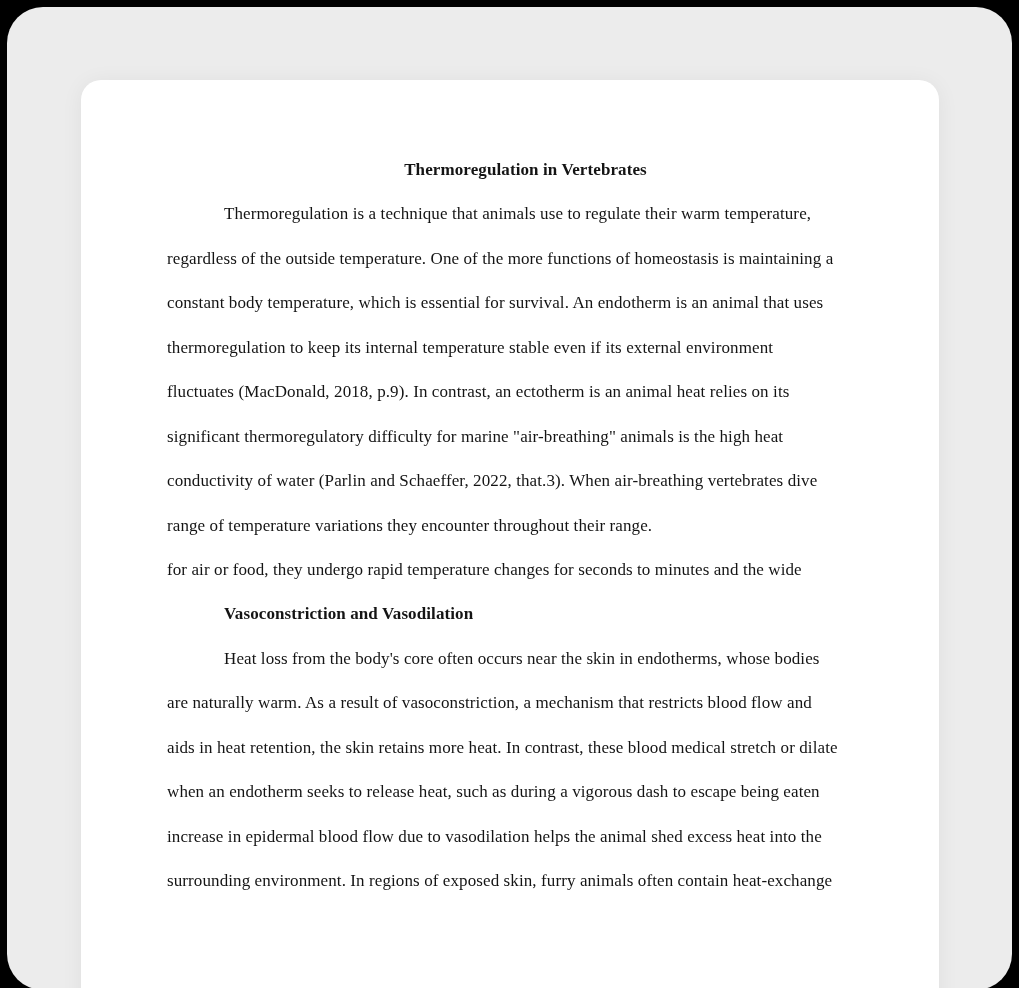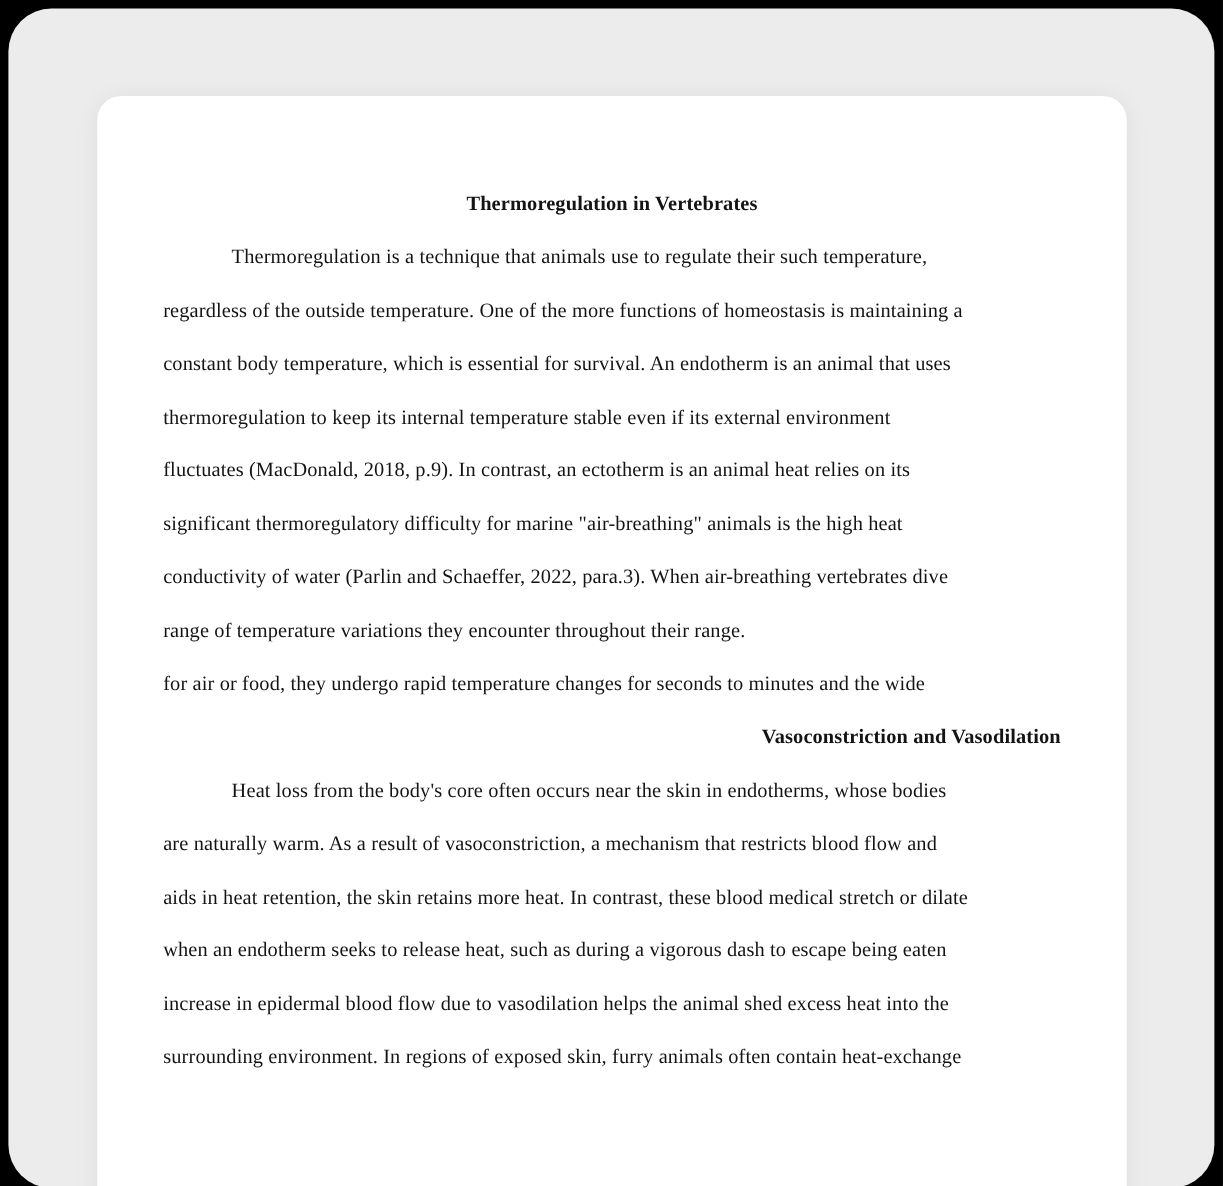--- a/index.html
+++ b/index.html
@@ -32,51 +32,51 @@
     overflow:hidden;
   }
 
   .line{
     display:block;
     white-space:nowrap;
     height:44.45px;
     line-height:44.45px;
     font-size:17px;
     letter-spacing:0.1px;
+    margin-left:31px;
   }
   .block-title .line{
     font-weight:bold;
     text-align:center;
   }
   .block-heading .line{
     font-weight:bold;
     padding-left:57px;
-    text-align:right;
   }
   .block-paragraph .line:first-child{
     padding-left:57px;
   }
 </style>
 </head>
 <body>
 
 <div class="viewer-surface">
   <div class="doc-page">
     <div id="doc-blocks">
         <div class="block block-title">
           <div class="line">Thermoregulation in Vertebrates</div>
         </div>
         <div class="block block-paragraph">
-          <div class="line">Thermoregulation is a technique that animals use to regulate their such temperature,</div>
+          <div class="line">Thermoregulation is a technique that animals use to regulate their warm temperature,</div>
           <div class="line">regardless of the outside temperature. One of the more functions of homeostasis is maintaining a</div>
           <div class="line">constant body temperature, which is essential for survival. An endotherm is an animal that uses</div>
           <div class="line">thermoregulation to keep its internal temperature stable even if its external environment</div>
           <div class="line">fluctuates (MacDonald, 2018, p.9). In contrast, an ectotherm is an animal heat relies on its</div>
           <div class="line">significant thermoregulatory difficulty for marine "air-breathing" animals is the high heat</div>
-          <div class="line">conductivity of water (Parlin and Schaeffer, 2022, para.3). When air-breathing vertebrates dive</div>
+          <div class="line">conductivity of water (Parlin and Schaeffer, 2022, that.3). When air-breathing vertebrates dive</div>
           <div class="line">range of temperature variations they encounter throughout their range.</div>
           <div class="line">for air or food, they undergo rapid temperature changes for seconds to minutes and the wide</div>
         </div>
         <div class="block block-heading">
           <div class="line">Vasoconstriction and Vasodilation</div>
         </div>
         <div class="block block-paragraph">
           <div class="line">Heat loss from the body's core often occurs near the skin in endotherms, whose bodies</div>
           <div class="line">are naturally warm. As a result of vasoconstriction, a mechanism that restricts blood flow and</div>
           <div class="line">aids in heat retention, the skin retains more heat. In contrast, these blood medical stretch or dilate</div>

